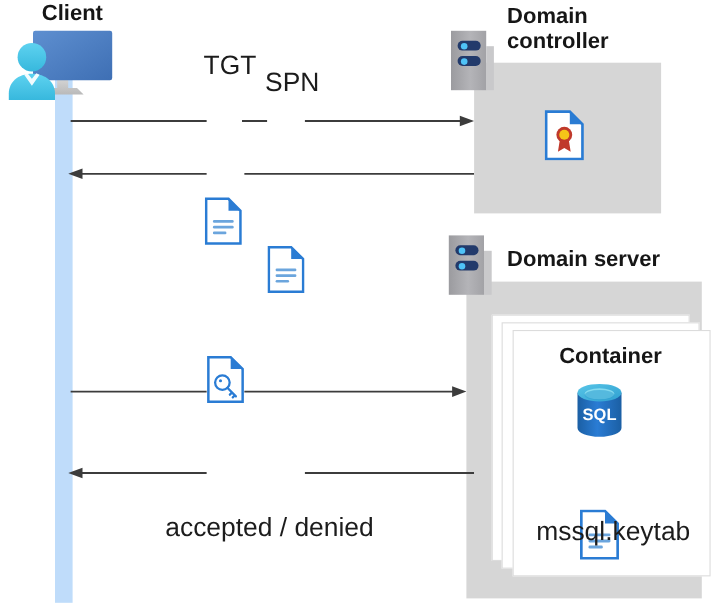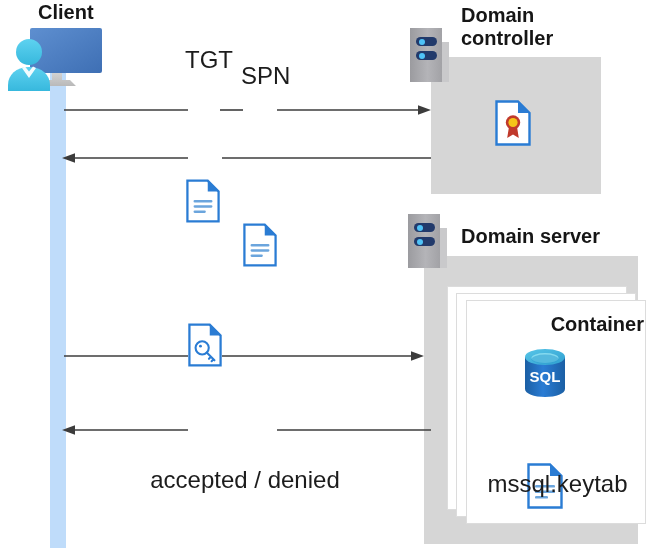--- a/index.html
+++ b/index.html
@@ -142,21 +142,21 @@
   <div class="dot d1"></div>
     <div class="dot d2"></div>
 </div>
 
 <div class="abs title-bold" style="left:461px;top:224px;width:200px;">Domain server</div>
 
 <div class="abs card" style="left:447px;top:286px;width:178px;height:222px;"></div>
 <div class="abs card" style="left:456px;top:293px;width:178px;height:222px;"></div>
 <div class="abs card" style="left:466px;top:300px;width:178px;height:222px;"></div>
 
-<div class="abs title-bold" style="left:466px;top:312px;width:178px;text-align:right;">Container</div>
+<div class="abs title-bold" style="left:466px;top:312px;width:178px;text-align:center;">Container</div>
 
 <div class="abs" style="left:523px;top:347px;width:44px;height:52px;">
   <svg viewBox="0 0 44 52" xmlns="http://www.w3.org/2000/svg">
     <defs>
       <linearGradient id="sqlSide" x1="0" y1="0" x2="1" y2="0">
         <stop offset="0%" stop-color="#1b5fa4"></stop>
         <stop offset="45%" stop-color="#2a7cd4"></stop>
         <stop offset="100%" stop-color="#1b5fa4"></stop>
       </linearGradient>
       <linearGradient id="sqlTop" x1="0" y1="0" x2="1" y2="1">

